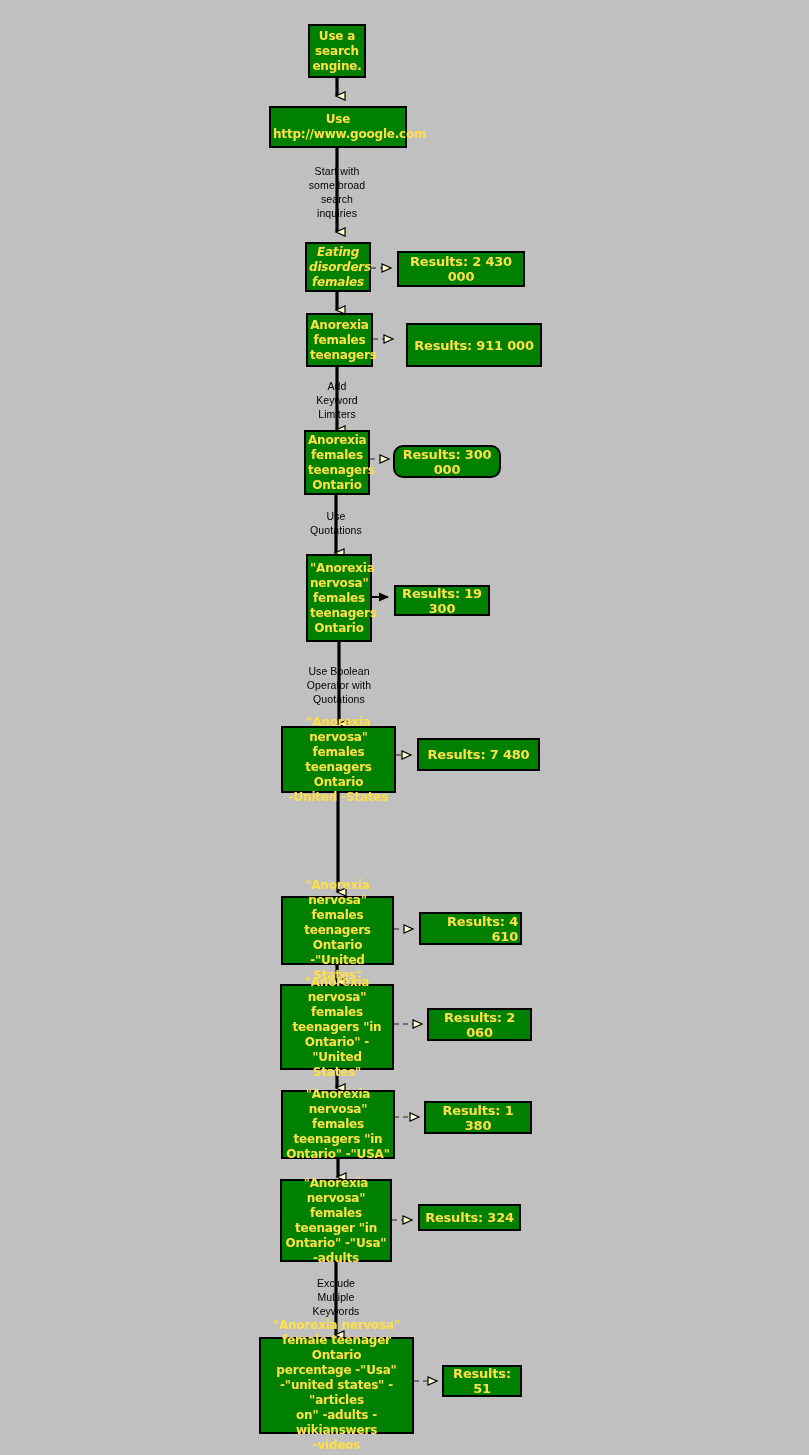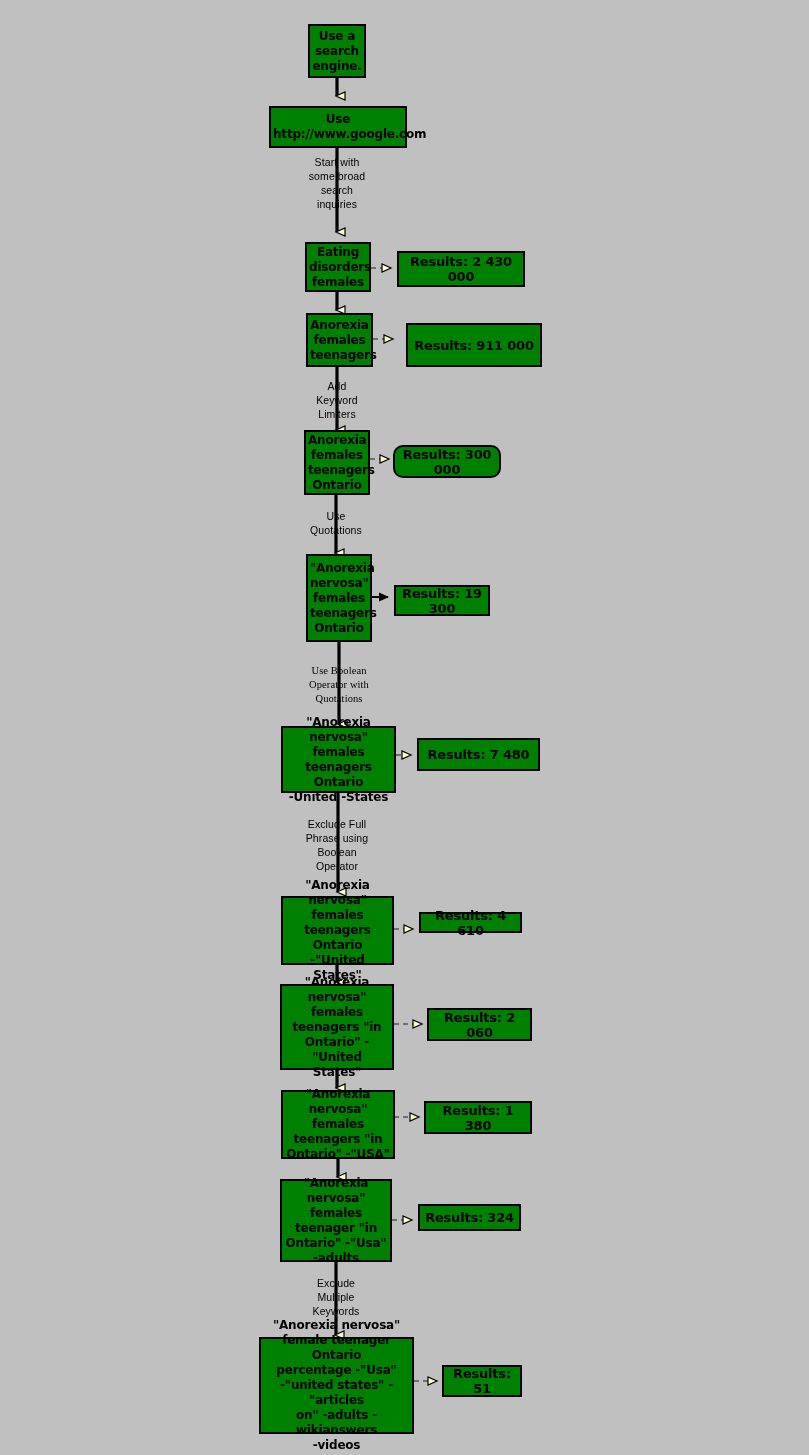--- a/index.html
+++ b/index.html
@@ -24,21 +24,21 @@
     top: 0;
     width: 809px;
     height: 1455px;
     pointer-events: none;
   }
   .node {
     position: absolute;
     box-sizing: border-box;
     background: #008000;
     border: 2px solid #000000;
-    color: #000000;
+    color: #fde047;
     font-family: "DejaVu Sans", sans-serif;
     font-weight: bold;
     font-size: 12px;
     line-height: 15px;
     display: flex;
     align-items: center;
     justify-content: center;
     text-align: center;
     letter-spacing: -0.2px;
     z-index: 2;
@@ -117,21 +117,21 @@
     <span style="white-space:pre-line;">Use a
 search
 engine.</span>
   </div>
 
   <div class="node" style="left:269px; top:106px; width:138px; height:42px;">
     <span style="white-space:pre-line;">Use
 http://www.google.com</span>
   </div>
 
-  <div class="node" style="left:305px; top:242px; width:66px; height:50px;">
+  <div class="node" style="left:305px; top:242px; width:66px; height:50px;font-style:italic;">
     <span style="white-space:pre-line;">Eating
 disorders
 females</span>
   </div>
 
   <div class="node" style="left:306px; top:313px; width:67px; height:54px;">
     <span style="white-space:pre-line;">Anorexia
 females
 teenagers</span>
   </div>
@@ -210,53 +210,49 @@
   </div>
 
   <div class="node result-node" style="left:394px; top:585px; width:96px; height:31px;">
     <span>Results: 19 300</span>
   </div>
 
   <div class="node result-node" style="left:417px; top:738px; width:123px; height:33px;">
     <span>Results: 7 480</span>
   </div>
 
-  <div class="node result-node" style="left:419px; top:912px; width:103px; height:21px;">
+  <div class="node result-node" style="left:419px; top:912px; width:103px; height:33px;text-align:right;">
     <span>Results: 4 610</span>
   </div>
 
   <div class="node result-node" style="left:427px; top:1008px; width:105px; height:33px;">
     <span>Results: 2 060</span>
   </div>
 
   <div class="node result-node" style="left:424px; top:1101px; width:108px; height:33px;">
     <span>Results: 1 380</span>
   </div>
 
   <div class="node result-node" style="left:418px; top:1204px; width:103px; height:27px;">
     <span>Results: 324</span>
   </div>
 
   <div class="node result-node" style="left:442px; top:1365px; width:80px; height:32px;">
     <span>Results: 51</span>
   </div>
 
-  <div class="edge-label" style="left:287px; top:155px; width:100px;text-align:center;">Start with
+  <div class="edge-label" style="left:287px; top:164px; width:100px;text-align:center;">Start with
 some broad
 search
 inquiries</div>
   <div class="edge-label" style="left:287px; top:379px; width:100px;">Add
 Keyword
 Limiters</div>
   <div class="edge-label" style="left:286px; top:509px; width:100px;">Use
 Quotations</div>
-  <div class="edge-label" style="left:278px; top:664px; width:122px;font-family:Liberation Serif, serif;">Use Boolean
+  <div class="edge-label" style="left:278px; top:664px; width:122px;">Use Boolean
 Operator with
 Quotations</div>
-  <div class="edge-label" style="left:278px; top:817px; width:118px;">Exclude Full
-Phrase using
-Boolean
-Operator</div>
   <div class="edge-label" style="left:286px; top:1276px; width:100px;">Exclude
 Multiple
 Keywords</div>
 
 </div>
 
 </body></html>

